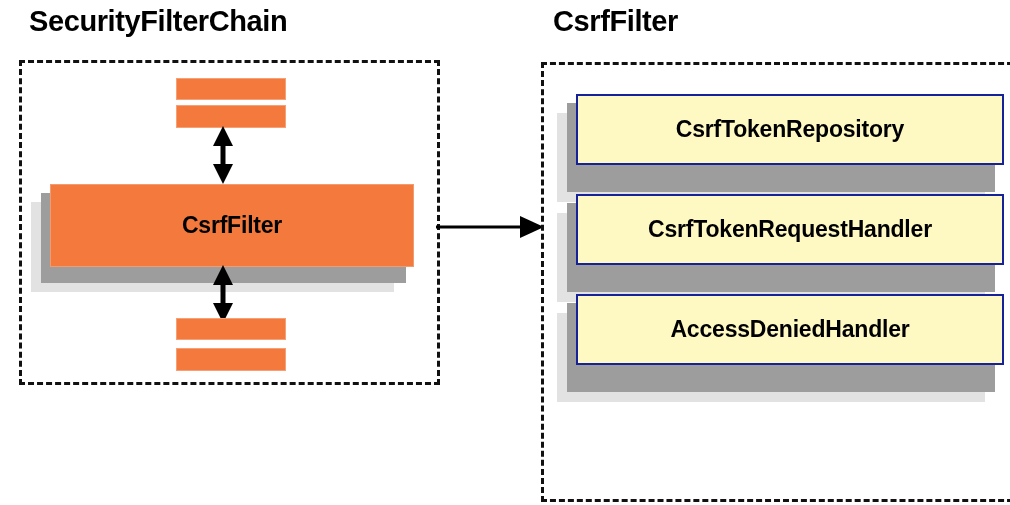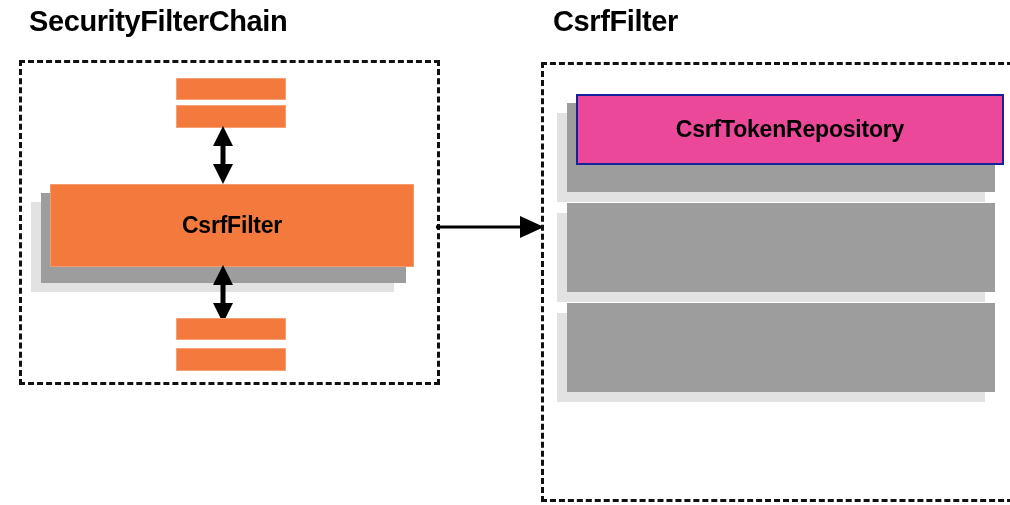--- a/index.html
+++ b/index.html
@@ -90,21 +90,21 @@
   #stub-top-2    { left: 160px; top: 105px; width: 110px; height: 23px; }
   #stub-bottom-1 { left: 160px; top: 318px; width: 110px; height: 22px; }
   #stub-bottom-2 { left: 160px; top: 348px; width: 110px; height: 23px; }
 
   
   .blue-box { left: 541px; width: 447px; height: 89px; }
   .blue-box .sh-light { left: 0px;  top: 19px; width: 428px; height: 89px; }
   .blue-box .sh-dark  { left: 10px; top: 9px;  width: 428px; height: 89px; }
   .blue-box .face {
     left: 19px; top: 0px; width: 428px; height: 71px;
-    background: #ec4899;
+    background: #fef9c3;
     border: 2px solid #16229a;
   }
   #blue-1 { top: 94px;  }
   #blue-2 { top: 194px; }
   #blue-3 { top: 294px; }
   #blue-4 { top: 394px; }
 
   
   .arrow-svg { position: absolute; overflow: visible; }
   #arrow-up-down-top    { left: 196px; top: 126px; }
@@ -159,21 +159,27 @@
     <div class="sh-light"></div>
     <div class="sh-dark"></div>
     <div class="face">
       <span>CsrfTokenRepository</span>
     </div>
   </div>
 
   <div class="box3 blue-box" id="blue-2">
     <div class="sh-light"></div>
     <div class="sh-dark"></div>
+    <div class="face">
+      <span>CsrfTokenRequestHandler</span>
+    </div>
   </div>
 
   <div class="box3 blue-box" id="blue-3">
     <div class="sh-light"></div>
     <div class="sh-dark"></div>
+    <div class="face">
+      <span>AccessDeniedHandler</span>
+    </div>
   </div>
 
 
 </div>
 
 </body></html>

